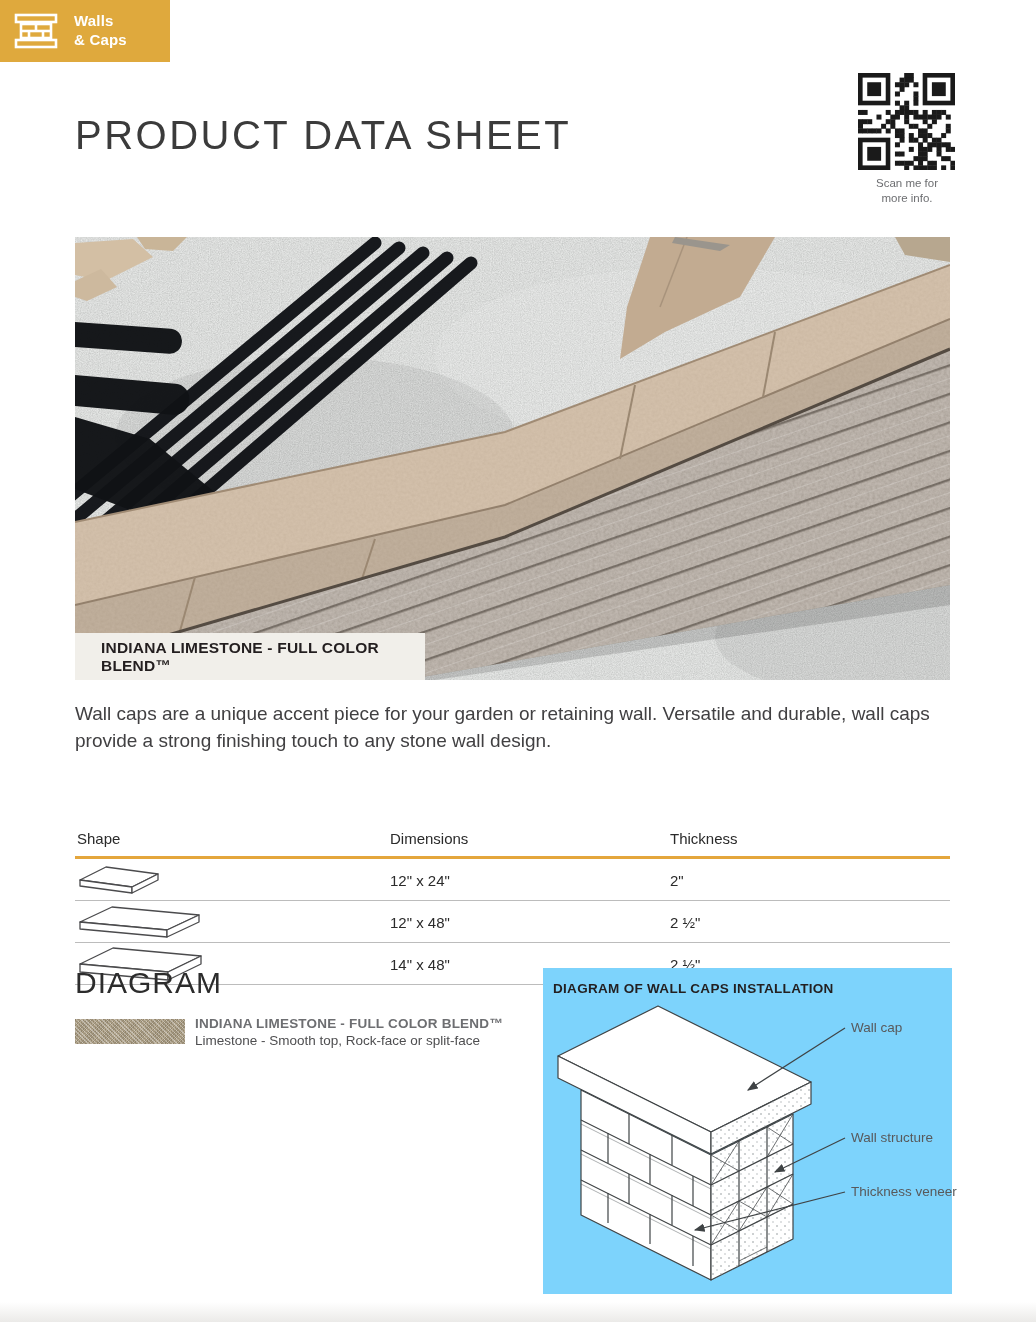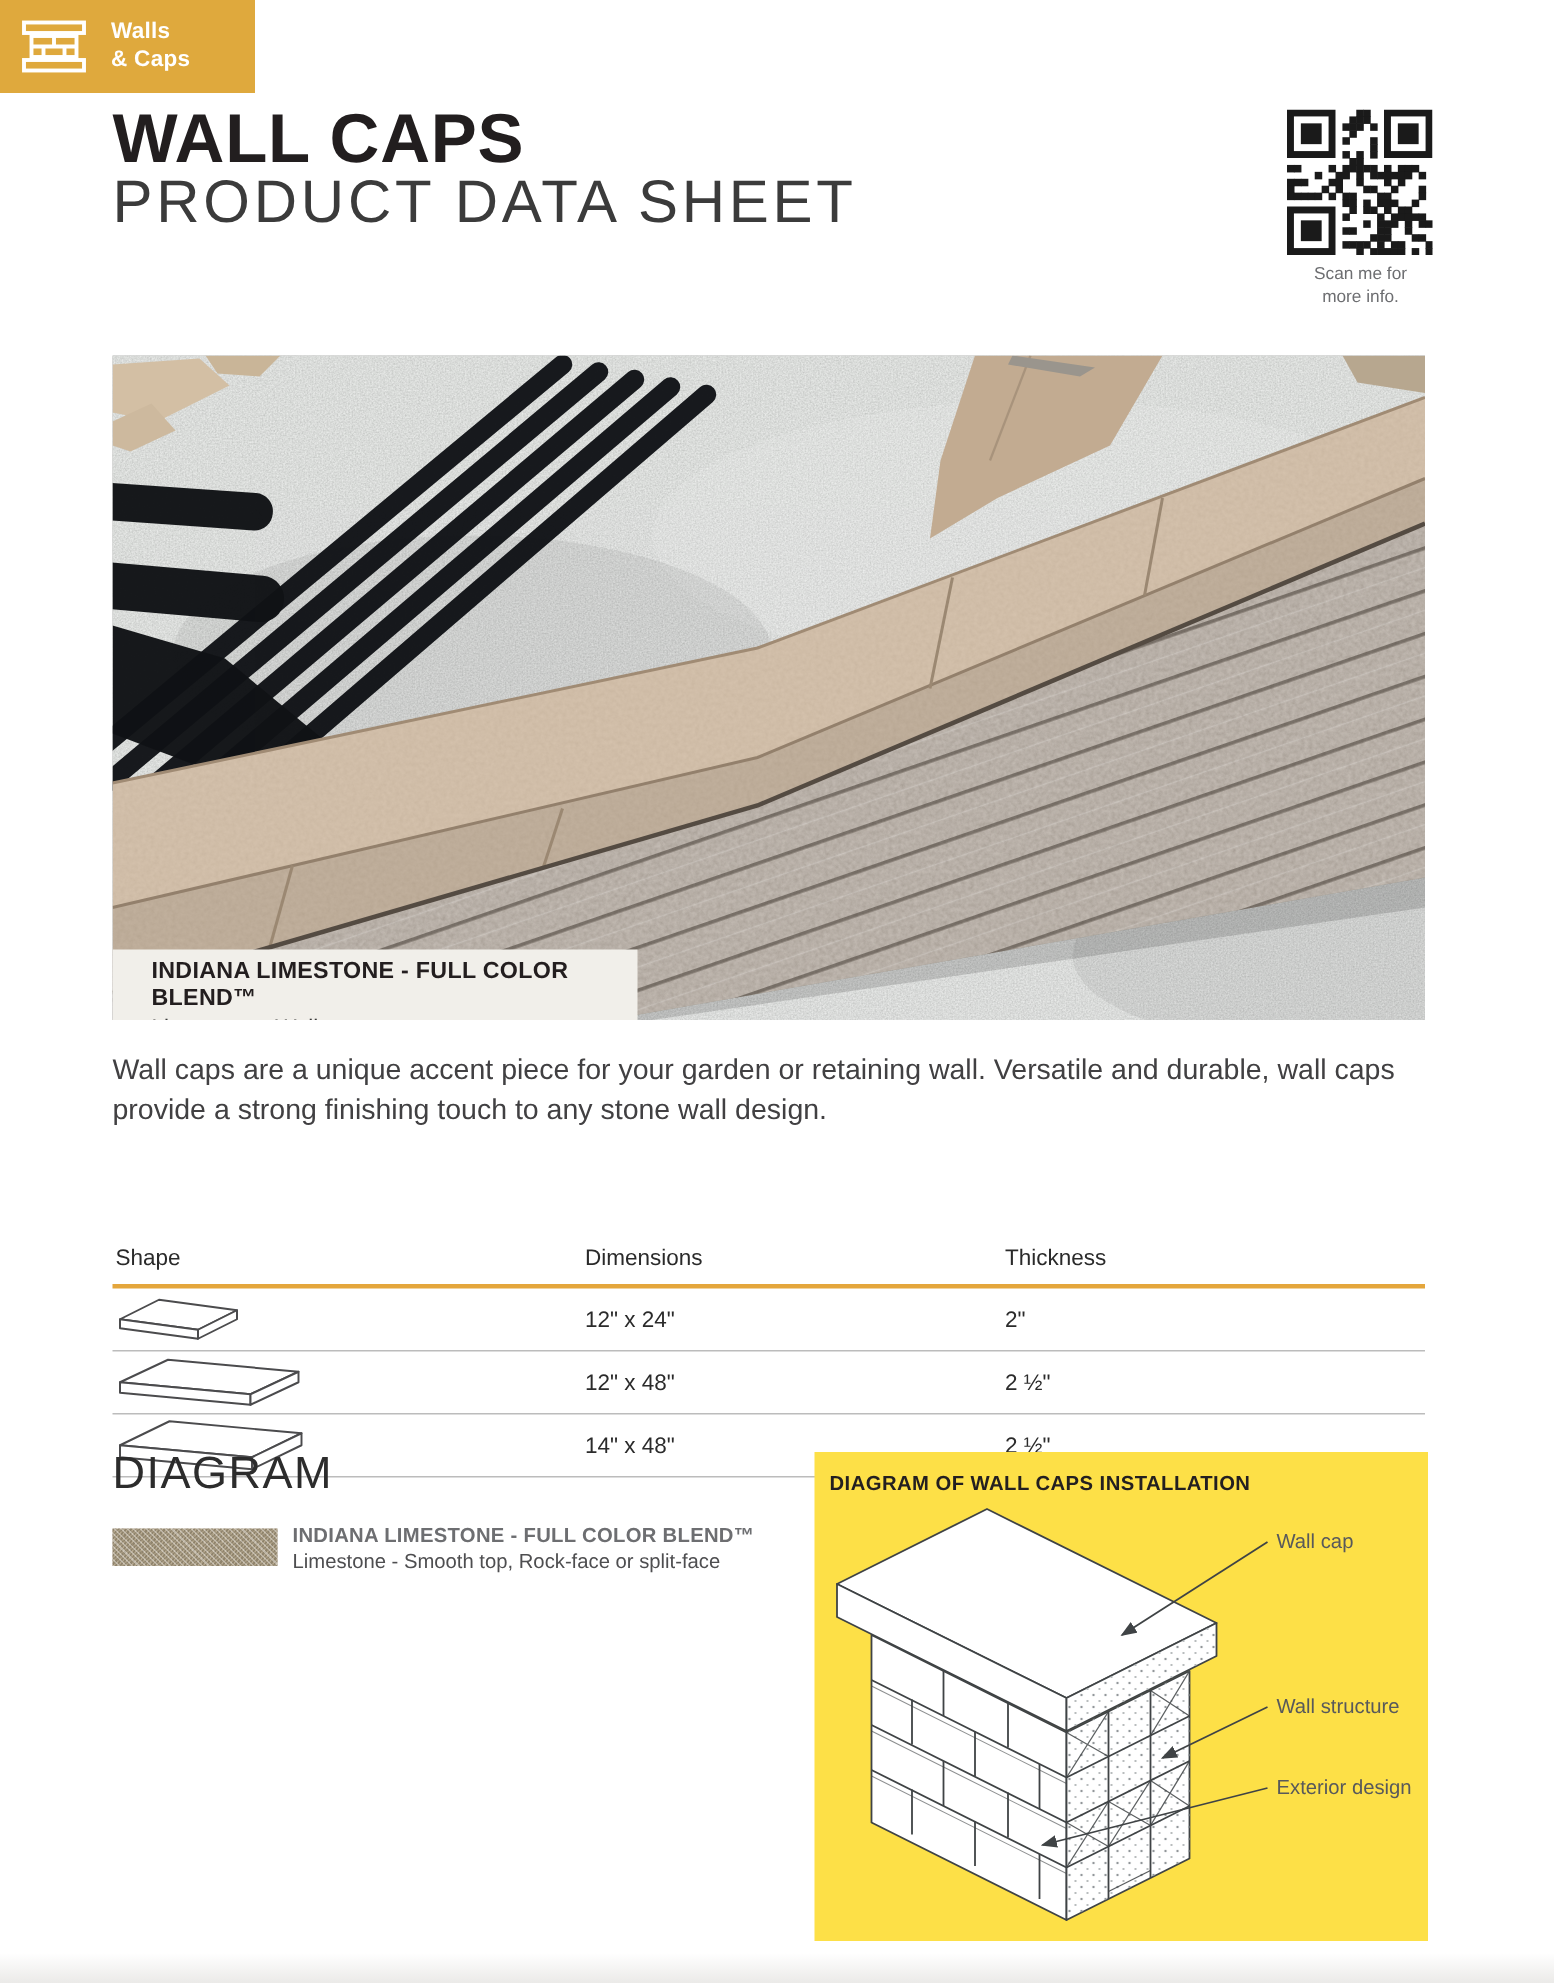--- a/index.html
+++ b/index.html
@@ -65,21 +65,21 @@
   }
   .swatch.marble {
       background:linear-gradient(112deg,#e4e6e4 0%,#cdd0ce 20%,#abb1ae 36%,#8f9693 45%,
                  #d5d8d6 58%,#c2c6c4 70%,#9fa5a2 85%,#d0d3d1 100%);
   }
   .stone-text { margin-left:120px; }
   .stone-title { font-size:13.5px; font-weight:bold; color:#6d6e71; letter-spacing:.2px; line-height:16px; }
   .stone-sub   { font-size:13.5px; color:#4e4e50; line-height:16px; margin-top:1px; }
 
   
-  .diagram-panel { position:absolute; left:543px; top:968px; width:409px; height:326px; background:#fde047; }
+  .diagram-panel { position:absolute; left:543px; top:968px; width:409px; height:326px; background:#7dd3fc; }
   .diagram-heading { position:absolute; left:10px; top:13px; font-size:13.5px; font-weight:bold;
                      letter-spacing:.3px; color:#231f20; }
   .diagram-svg { position:absolute; left:0; top:0; width:409px; height:326px; }
   .dlabel { position:absolute; left:308px; font-size:13.5px; color:#58595b; white-space:nowrap; }
   .dlabel.l1 { top:52px; }
   .dlabel.l2 { top:162px; }
   .dlabel.l3 { top:216px; }
 
   .bottom-edge { position:absolute; left:0; top:1302px; width:1036px; height:20px;
                  background:linear-gradient(#ffffff, #ebeae8); }
@@ -102,21 +102,20 @@
           <rect x="2" y="28" width="40" height="7"></rect>
         </g>
       </svg>
     </div>
     <div class="label">
       <div>Walls</div>
       <div>&amp; Caps</div>
     </div>
   </div>
 
-  <div class="title">WALL CAPS</div>
   <div class="subtitle">PRODUCT DATA SHEET</div>
 
   <div class="qr" id="qrbox"><svg width="97" height="97" viewBox="0 0 97 97">
         <rect x="46.19" y="0.00" width="5" height="5" fill="#1a1a1a"></rect>
         <rect x="50.81" y="0.00" width="5" height="5" fill="#1a1a1a"></rect>
         <rect x="41.57" y="4.62" width="5" height="5" fill="#1a1a1a"></rect>
         <rect x="46.19" y="4.62" width="5" height="5" fill="#1a1a1a"></rect>
         <rect x="50.81" y="4.62" width="5" height="5" fill="#1a1a1a"></rect>
         <rect x="36.95" y="9.24" width="5" height="5" fill="#1a1a1a"></rect>
         <rect x="41.57" y="9.24" width="5" height="5" fill="#1a1a1a"></rect>
@@ -465,17 +464,17 @@
         </g>
 
         <line x1="302" y1="60" x2="205" y2="122" marker-end="url(#arrow)"></line>
         <line x1="302" y1="170" x2="232" y2="204" marker-end="url(#arrow)"></line>
         <line x1="302" y1="224" x2="152" y2="262" marker-end="url(#arrow)"></line>
       </g>
     </svg>
     <div class="diagram-heading">DIAGRAM OF WALL CAPS INSTALLATION</div>
     <div class="dlabel l1">Wall cap</div>
     <div class="dlabel l2">Wall structure</div>
-    <div class="dlabel l3">Exterior design</div>
+    <div class="dlabel l3">Thickness veneer</div>
   </div>
 
   <div class="bottom-edge"></div>
 </div>
 
 </body></html>

